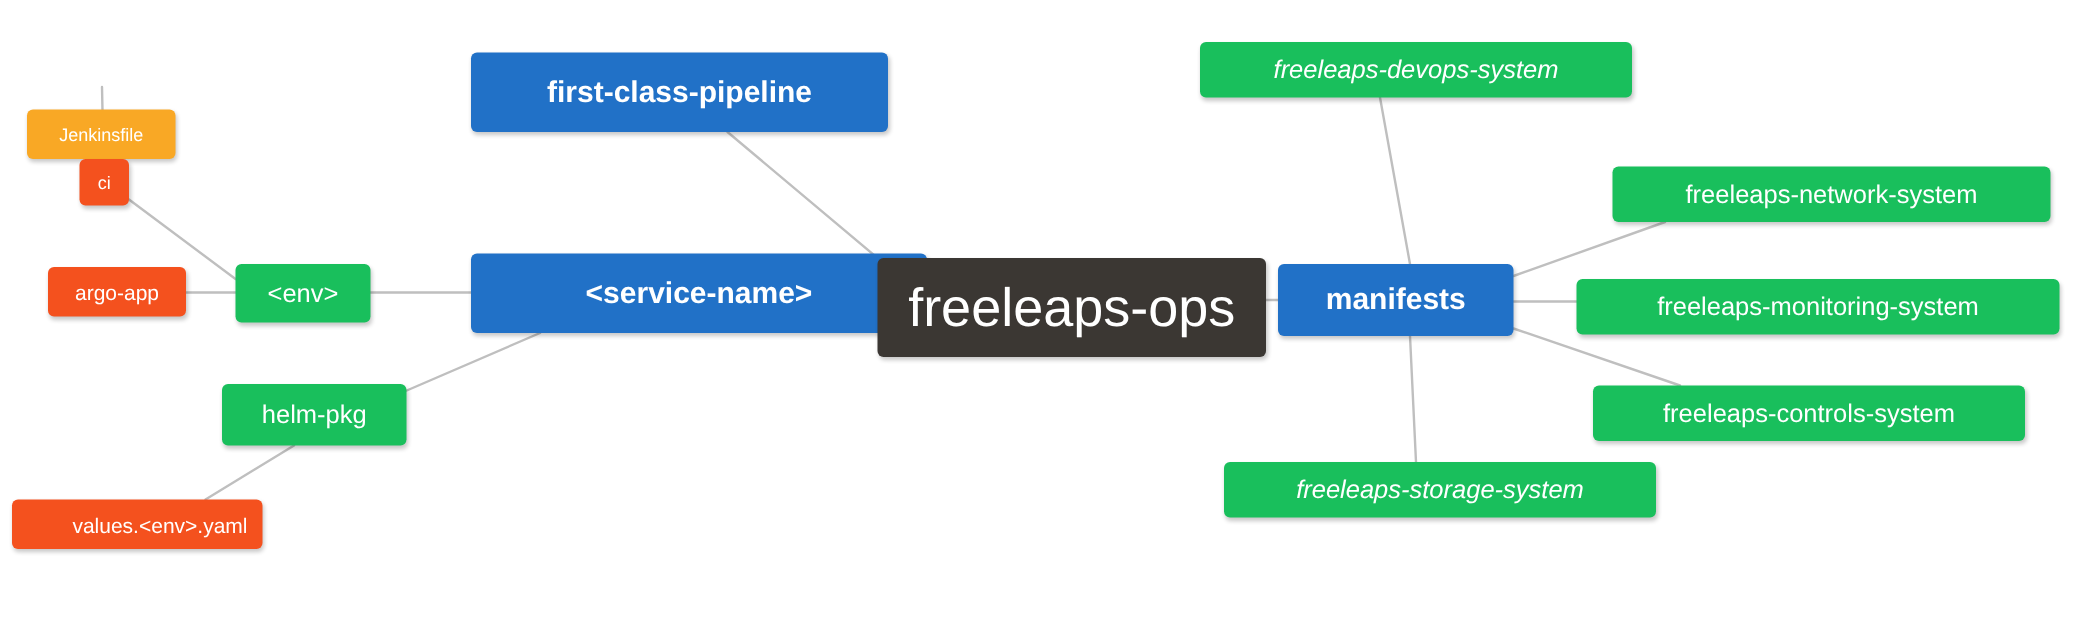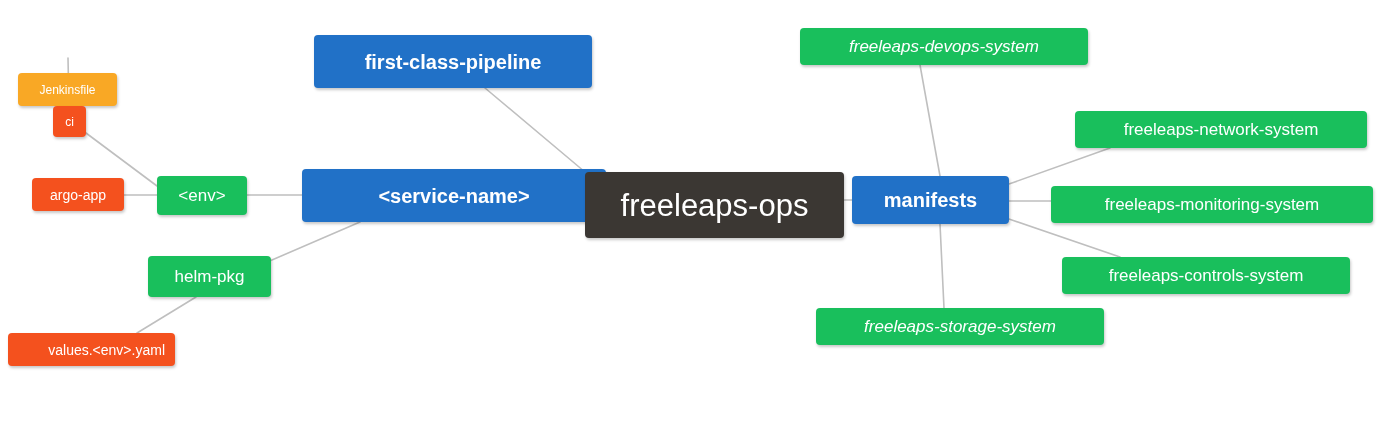--- a/index.html
+++ b/index.html
@@ -38,21 +38,21 @@
     box-shadow: 1px 2px 3px rgba(0,0,0,0.22);
     line-height: 1;
     padding: 0 10px;
     text-align: center;
   }
   .node-label {
     display: block;
     white-space: nowrap;
   }
   
-  .sz-root   { font-size: 31px; }
+  .sz-root   { font-size: 36px; }
   .sz-l1     { font-size: 20px; font-weight: bold; }
   .sz-l2     { font-size: 17px; }
   .sz-l3     { font-size: 17px; }
   .sz-l4     { font-size: 14px; }
   .sz-l5     { font-size: 12px; }
 </style>
 </head>
 <body>
 
 <div id="canvas">
@@ -78,21 +78,21 @@
       </div>
       <div class="node sz-l5" style="left: 53px; top: 106px; width: 33px; height: 31px; background: rgb(244, 81, 30);">
         <span class="node-label">ci</span>
       </div>
       <div class="node sz-l4" style="left: 32px; top: 178px; width: 92px; height: 33px; background: rgb(244, 81, 30);">
         <span class="node-label">argo-app</span>
       </div>
       <div class="node sz-l2" style="left: 157px; top: 176px; width: 90px; height: 39px; background: rgb(25, 191, 92);">
         <span class="node-label">&lt;env&gt;</span>
       </div>
-      <div class="node sz-l1" style="left: 302px; top: 169px; width: 304px; height: 53px; background: rgb(33, 113, 199);">
+      <div class="node sz-l1" style="left: 314px; top: 169px; width: 304px; height: 53px; background: rgb(33, 113, 199);">
         <span class="node-label">&lt;service-name&gt;</span>
       </div>
       <div class="node sz-l1" style="left: 314px; top: 35px; width: 278px; height: 53px; background: rgb(33, 113, 199);">
         <span class="node-label">first-class-pipeline</span>
       </div>
       <div class="node sz-l2" style="left: 148px; top: 256px; width: 123px; height: 41px; background: rgb(25, 191, 92);">
         <span class="node-label">helm-pkg</span>
       </div>
       <div class="node sz-l4" style="left: 8px; top: 333px; width: 167px; height: 33px; background: rgb(244, 81, 30); justify-content: flex-end;">
         <span class="node-label">values.&lt;env&gt;.yaml</span>

